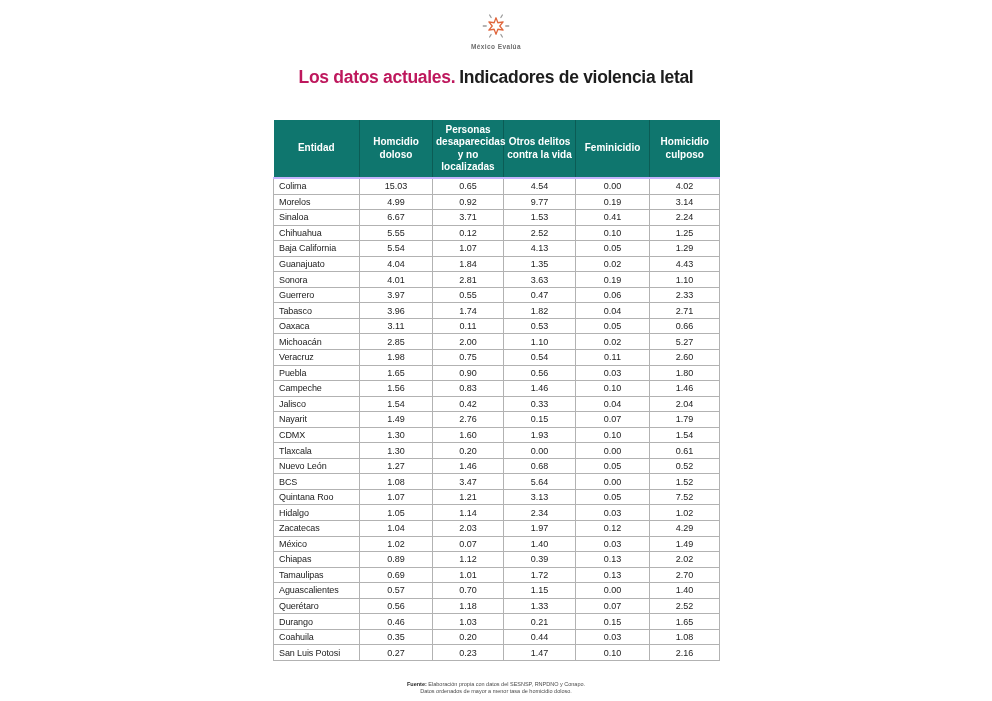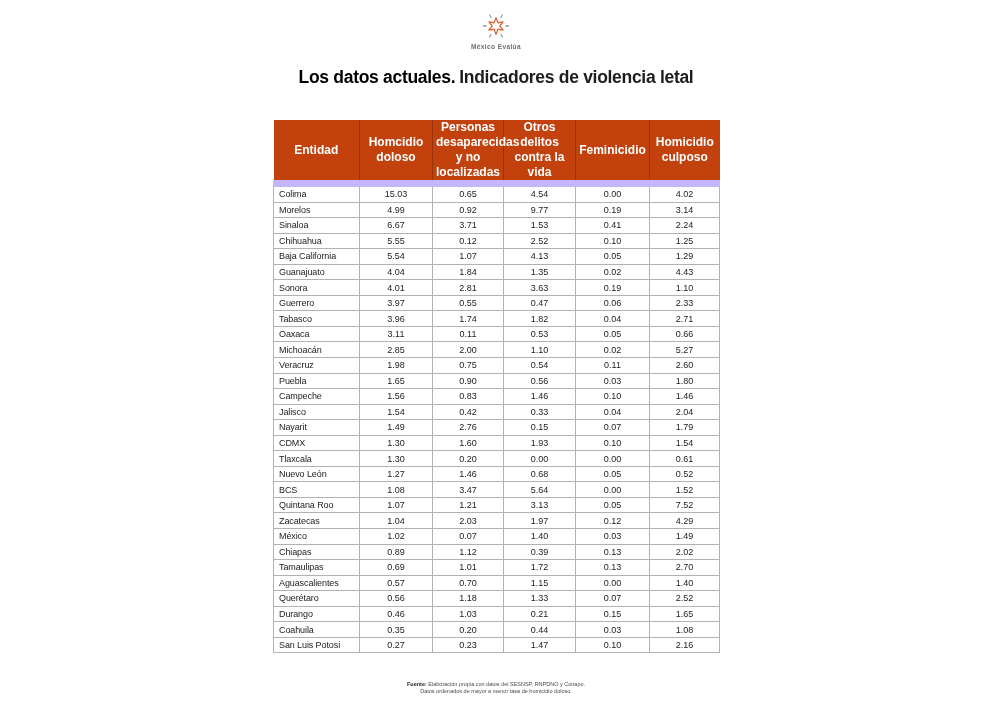--- a/index.html
+++ b/index.html
@@ -16,44 +16,44 @@
   .brand {
     font-size:6.5px; font-weight:bold; color:#6e6e6e; letter-spacing:.4px; margin-top:2px;
   }
 
   
   .title {
     position:absolute; top:67px; left:0; width:100%;
     text-align:center; font-weight:bold; font-size:17.5px; line-height:21.5px;
     letter-spacing:-.3px; color:#1d1d1d;
   }
-  .title .hl { color:#000000; margin-right:4px; }
+  .title .hl { color:#be185d; margin-right:4px; }
 
   
   .table-wrap { position:absolute; top:120px; left:273px; width:446px; }
   table { border-collapse:collapse; table-layout:fixed; width:446px; }
   col.c0 { width:86px; } col.c1 { width:73px; } col.c2 { width:71px; }
   col.c3 { width:72px; } col.c4 { width:74px; } col.c5 { width:70px; }
 
   thead th {
-    background:#c2410c; color:#ffffff; font-weight:bold;
-    font-size:12px; line-height:1.25; height:57px;
+    background:#0f766e; color:#ffffff; font-weight:bold;
+    font-size:10px; line-height:1.25; height:57px;
     text-align:center; vertical-align:middle; padding:0 3px;
     border:1px solid rgba(0,0,0,.22); border-top:none; border-bottom:none;
   }
   thead th:first-child { border-left:none; }
   thead th:last-child  { border-right:none; }
 
   tbody td {
     font-size:9px; color:#222222; height:14.55px; padding:0 2px;
     text-align:center; vertical-align:middle;
     border:1px solid #b2b2b2;
   }
   tbody td.entity { text-align:left; padding-left:5px; letter-spacing:-.1px; }
-  tbody tr:first-child td { border-top:7px solid #c4b5fd; }
+  tbody tr:first-child td { border-top:2px solid #c4b5fd; }
 
   
   .footer {
     position:absolute; top:681px; left:0; width:100%;
     text-align:center; font-size:5.5px; line-height:7px; color:#4a4a4a;
   }
   .footer b { color:#2a2a2a; }
 </style>
 </head>
 <body>
@@ -262,20 +262,28 @@
           </tr>
           <tr>
             <td class="entity">Quintana Roo</td>
             <td class="value">1.07</td>
             <td class="value">1.21</td>
             <td class="value">3.13</td>
             <td class="value">0.05</td>
             <td class="value">7.52</td>
           </tr>
           <tr>
+            <td class="entity">Hidalgo</td>
+            <td class="value">1.05</td>
+            <td class="value">1.14</td>
+            <td class="value">2.34</td>
+            <td class="value">0.03</td>
+            <td class="value">1.02</td>
+          </tr>
+          <tr>
             <td class="entity">Zacatecas</td>
             <td class="value">1.04</td>
             <td class="value">2.03</td>
             <td class="value">1.97</td>
             <td class="value">0.12</td>
             <td class="value">4.29</td>
           </tr>
           <tr>
             <td class="entity">México</td>
             <td class="value">1.02</td>

